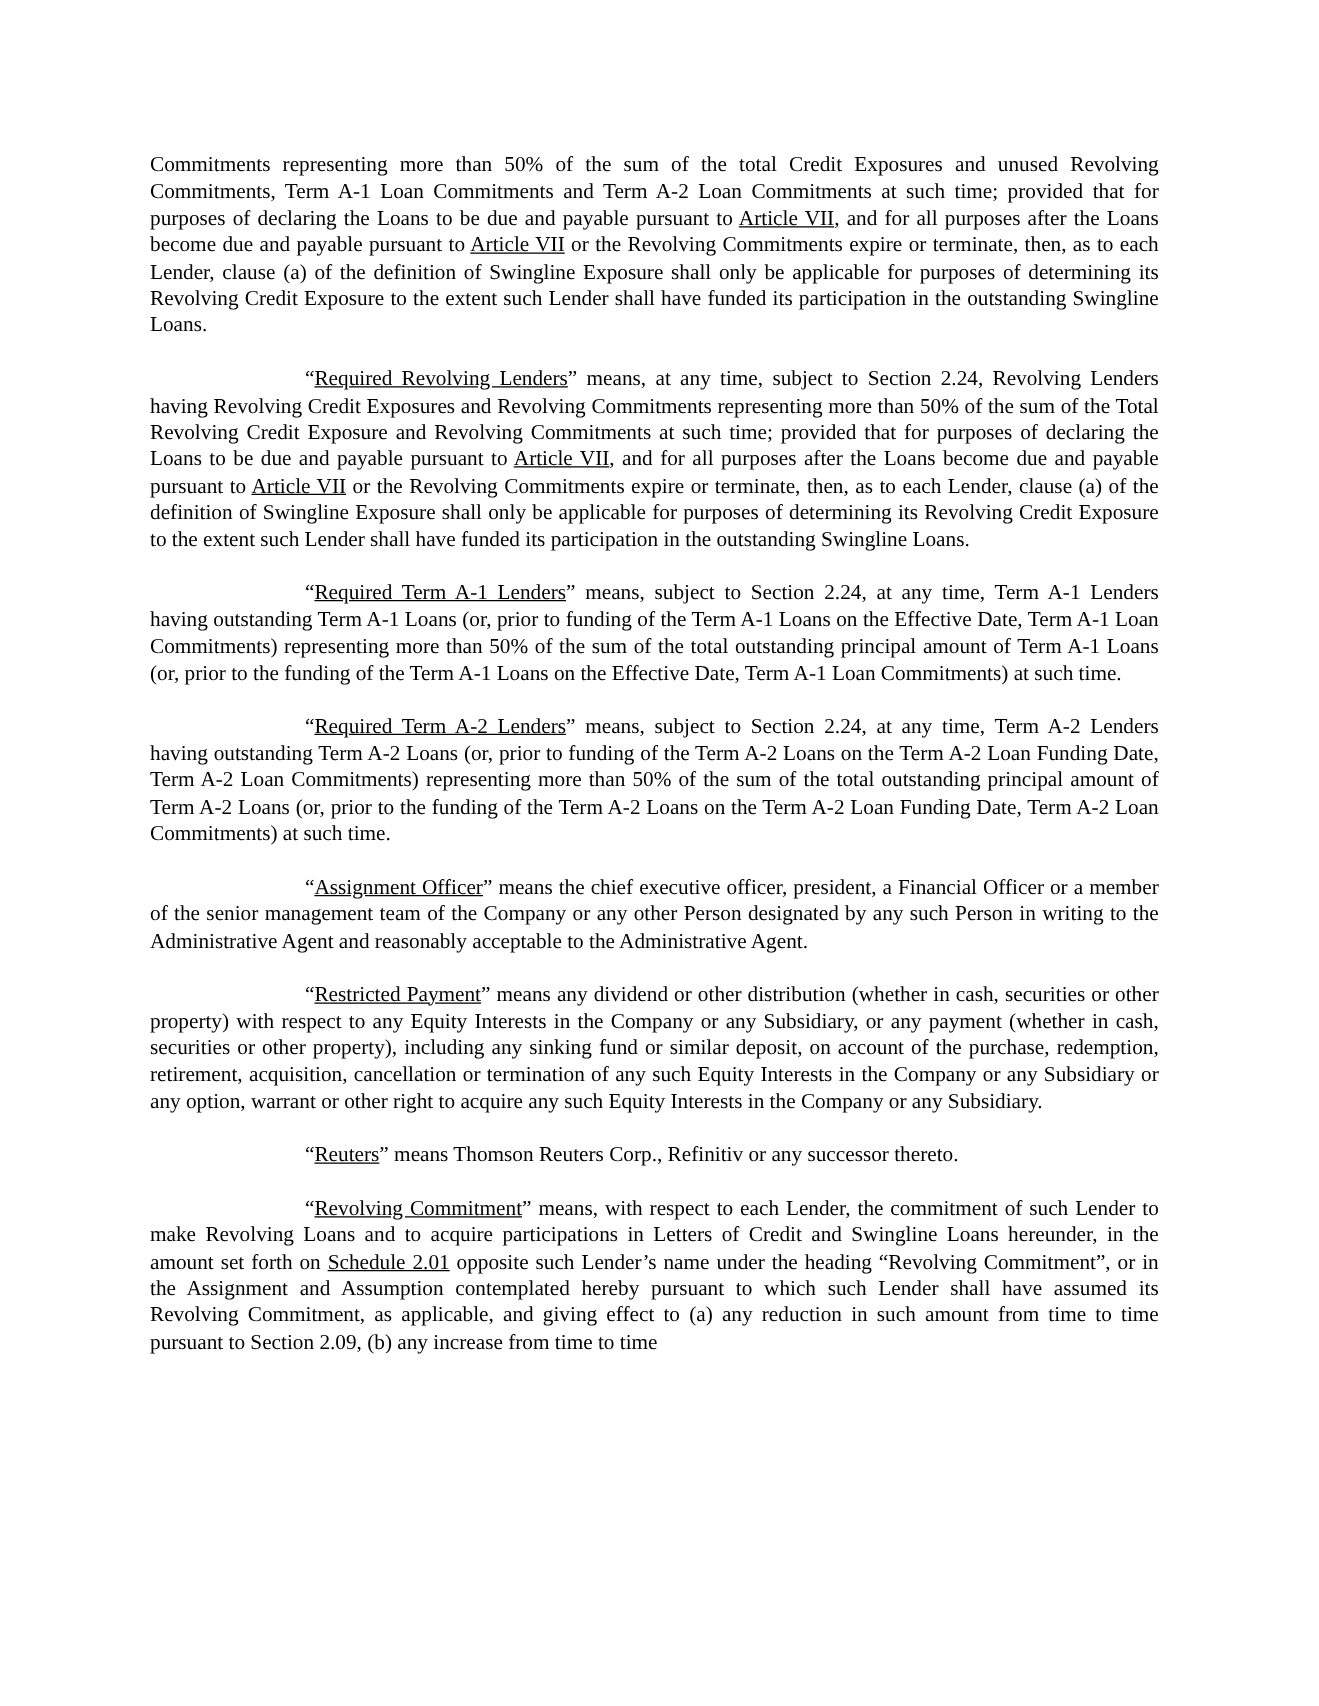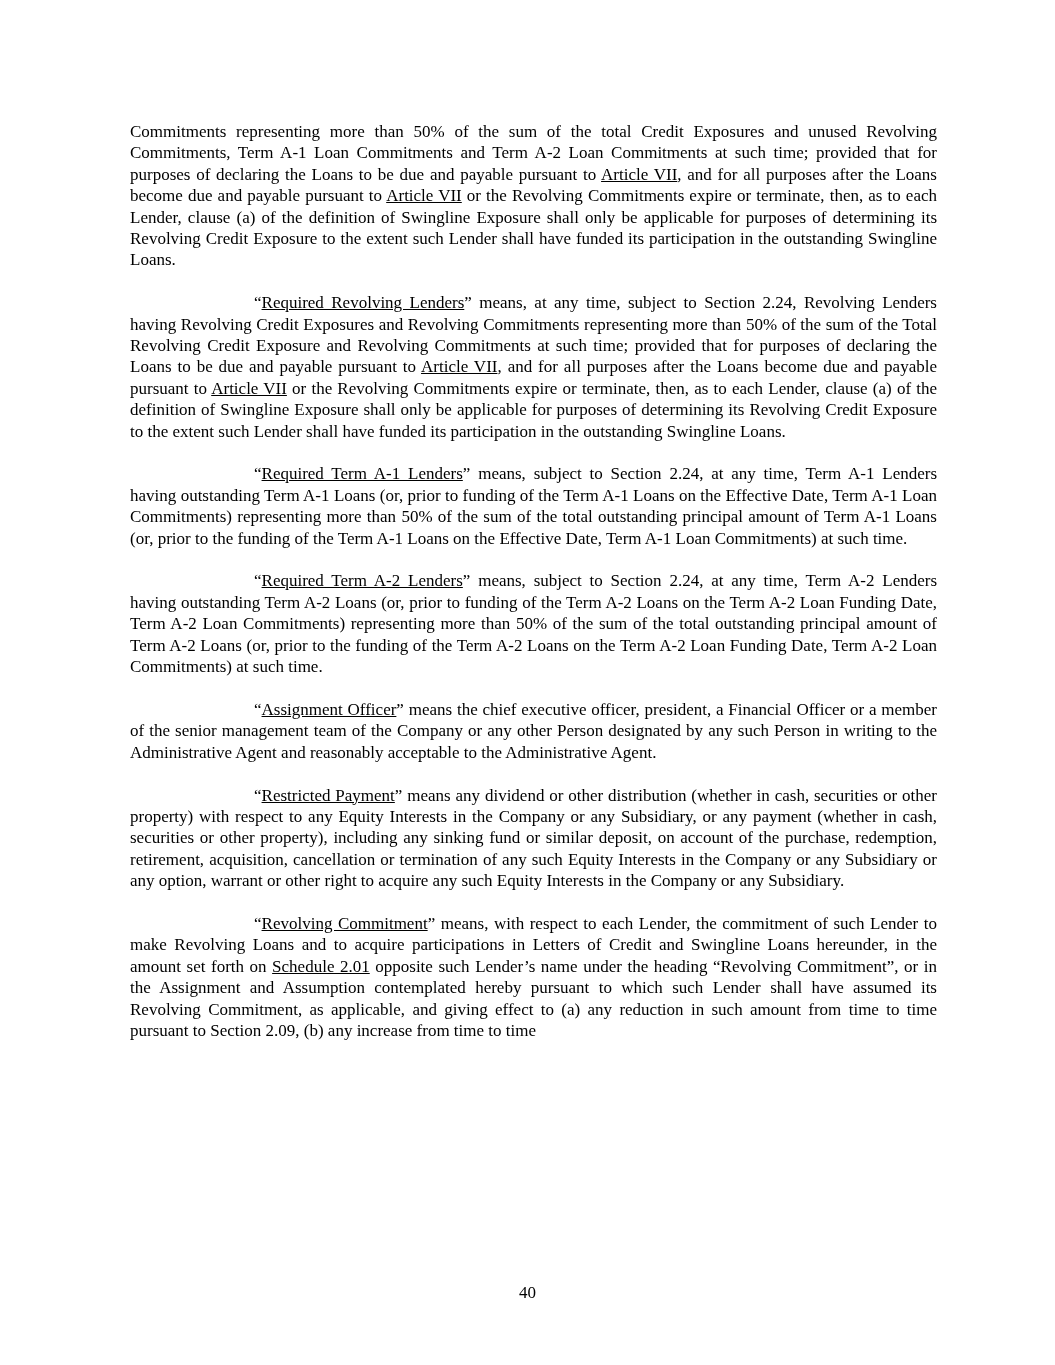--- a/index.html
+++ b/index.html
@@ -11,21 +11,21 @@
     position: relative;
     width: 1055px;
     height: 1365px;
     background: #ffffff;
     font-family: "Liberation Serif", serif;
     color: #000000;
     overflow: hidden;
   }
   .content {
     position: absolute;
-    left: 130px;
+    left: 120px;
     top: 121px;
     width: 807px;
     font-size: 17px;
     line-height: 21.4px;
     text-align: justify;
   }
   p.para {
     margin: 0 0 21.4px 0;
   }
   p.para.indent {
@@ -48,16 +48,16 @@
 <body>
 
 <div class="page">
   <div class="content">
       <p class="para"><span>Commitments representing more than 50% of the sum of the total Credit Exposures and unused Revolving Commitments, Term A-1 Loan Commitments and Term A-2 Loan Commitments at such time; provided that for purposes of declaring the Loans to be due and payable pursuant to </span><span class="u">Article VII</span><span>, and for all purposes after the Loans become due and payable pursuant to </span><span class="u">Article VII</span><span> or the Revolving Commitments expire or terminate, then, as to each Lender, clause (a) of the definition of Swingline Exposure shall only be applicable for purposes of determining its Revolving Credit Exposure to the extent such Lender shall have funded its participation in the outstanding Swingline Loans.</span></p>
       <p class="para indent"><span>“</span><span class="u">Required Revolving Lenders</span><span>” means, at any time, subject to Section 2.24, Revolving Lenders having Revolving Credit Exposures and Revolving Commitments representing more than 50% of the sum of the Total Revolving Credit Exposure and Revolving Commitments at such time; provided that for purposes of declaring the Loans to be due and payable pursuant to </span><span class="u">Article VII</span><span>, and for all purposes after the Loans become due and payable pursuant to </span><span class="u">Article VII</span><span> or the Revolving Commitments expire or terminate, then, as to each Lender, clause (a) of the definition of Swingline Exposure shall only be applicable for purposes of determining its Revolving Credit Exposure to the extent such Lender shall have funded its participation in the outstanding Swingline Loans.</span></p>
       <p class="para indent"><span>“</span><span class="u">Required Term A-1 Lenders</span><span>” means, subject to Section 2.24, at any time, Term A-1 Lenders having outstanding Term A-1 Loans (or, prior to funding of the Term A-1 Loans on the Effective Date, Term A-1 Loan Commitments) representing more than 50% of the sum of the total outstanding principal amount of Term A-1 Loans (or, prior to the funding of the Term A-1 Loans on the Effective Date, Term A-1 Loan Commitments) at such time.</span></p>
       <p class="para indent"><span>“</span><span class="u">Required Term A-2 Lenders</span><span>” means, subject to Section 2.24, at any time, Term A-2 Lenders having outstanding Term A-2 Loans (or, prior to funding of the Term A-2 Loans on the Term A-2 Loan Funding Date, Term A-2 Loan Commitments) representing more than 50% of the sum of the total outstanding principal amount of Term A-2 Loans (or, prior to the funding of the Term A-2 Loans on the Term A-2 Loan Funding Date, Term A-2 Loan Commitments) at such time.</span></p>
       <p class="para indent"><span>“</span><span class="u">Assignment Officer</span><span>” means the chief executive officer, president, a Financial Officer or a member of the senior management team of the Company or any other Person designated by any such Person in writing to the Administrative Agent and reasonably acceptable to the Administrative Agent.</span></p>
       <p class="para indent"><span>“</span><span class="u">Restricted Payment</span><span>” means any dividend or other distribution (whether in cash, securities or other property) with respect to any Equity Interests in the Company or any Subsidiary, or any payment (whether in cash, securities or other property), including any sinking fund or similar deposit, on account of the purchase, redemption, retirement, acquisition, cancellation or termination of any such Equity Interests in the Company or any Subsidiary or any option, warrant or other right to acquire any such Equity Interests in the Company or any Subsidiary.</span></p>
+      <p class="para indent"><span>“</span><span class="u">Reuters</span><span>” means Thomson Reuters Corp., Refinitiv or any successor thereto.</span></p>
       <p class="para indent"><span>“</span><span class="u">Revolving Commitment</span><span>” means, with respect to each Lender, the commitment of such Lender to make Revolving Loans and to acquire participations in Letters of Credit and Swingline Loans hereunder, in the amount set forth on </span><span class="u">Schedule 2.01</span><span> opposite such Lender’s name under the heading “Revolving Commitment”, or in the Assignment and Assumption contemplated hereby pursuant to which such Lender shall have assumed its Revolving Commitment, as applicable, and giving effect to (a) any reduction in such amount from time to time pursuant to Section 2.09, (b) any increase from time to time</span></p>
     </div>
-  <div class="page-number">40</div>
 </div>
 
 </body></html>

